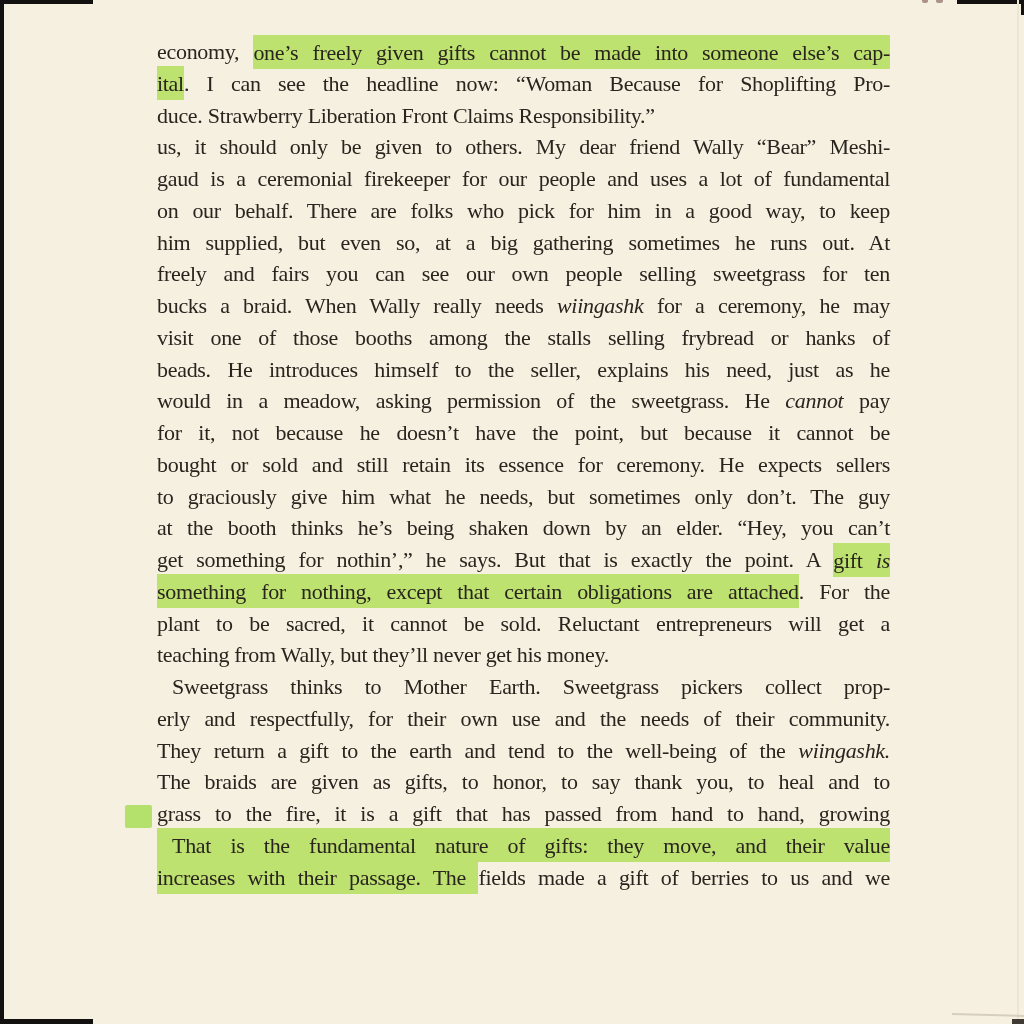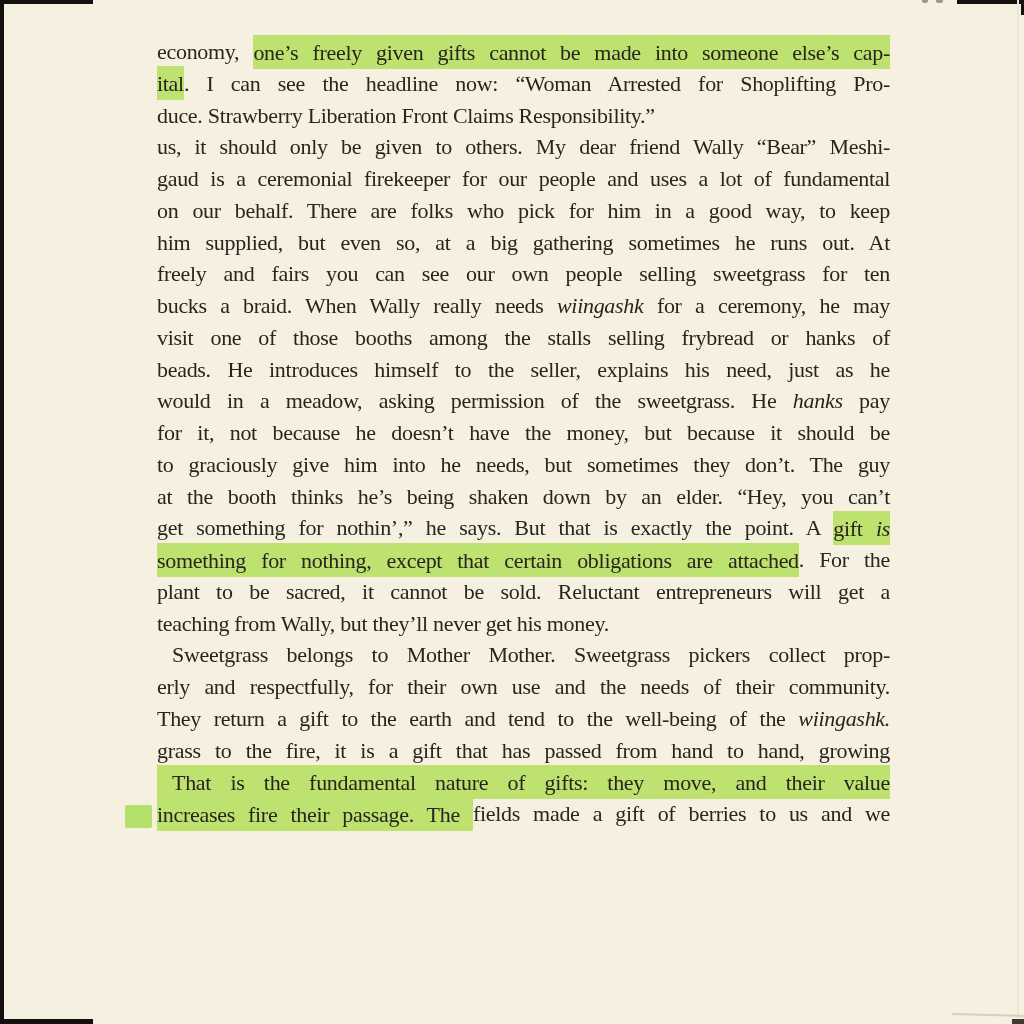--- a/index.html
+++ b/index.html
@@ -52,44 +52,46 @@
 </style>
 </head>
 <body>
 
 <div style="position:absolute;inset:0;padding-left:44px;">
 
   <div class="margin-marker"></div>
 
   <div class="textcol">
       <div class="line"><span class="">economy, </span><span class="h">one’s freely given gifts cannot be made into someone else’s cap-</span></div>
-      <div class="line"><span class="h">ital</span><span class="">. I can see the headline now: “Woman Arrested for Shoplifting Pro-</span></div>
+      <div class="line"><span class="h">ital</span><span class="">. I can see the headline now: “Woman Because for Shoplifting Pro-</span></div>
       <div class="line end"><span class="">duce. Strawberry Liberation Front Claims Responsibility.”</span></div>
       <div class="line"><span class="">us, it should only be given to others. My dear friend Wally “Bear” Meshi-</span></div>
       <div class="line"><span class="">gaud is a ceremonial firekeeper for our people and uses a lot of fundamental</span></div>
       <div class="line"><span class="">on our behalf. There are folks who pick for him in a good way, to keep</span></div>
       <div class="line"><span class="">him supplied, but even so, at a big gathering sometimes he runs out. At</span></div>
       <div class="line"><span class="">freely and fairs you can see our own people selling sweetgrass for ten</span></div>
       <div class="line"><span class="">bucks a braid. When Wally really needs </span><span class="i">wiingashk</span><span class=""> for a ceremony, he may</span></div>
       <div class="line"><span class="">visit one of those booths among the stalls selling frybread or hanks of</span></div>
       <div class="line"><span class="">beads. He introduces himself to the seller, explains his need, just as he</span></div>
-      <div class="line"><span class="">would in a meadow, asking permission of the sweetgrass. He </span><span class="i">hanks</span><span class=""> pay</span></div>
-      <div class="line"><span class="">for it, not because he doesn’t have the money, but because it should be</span></div>
-      <div class="line"><span class="">to graciously give him into he needs, but sometimes they don’t. The guy</span></div>
+      <div class="line"><span class="">would in a meadow, asking permission of the sweetgrass. He </span><span class="i">cannot</span><span class=""> pay</span></div>
+      <div class="line"><span class="">for it, not because he doesn’t have the point, but because it cannot be</span></div>
+      <div class="line"><span class="">bought or sold and still retain its essence for ceremony. He expects sellers</span></div>
+      <div class="line"><span class="">to graciously give him what he needs, but sometimes only don’t. The guy</span></div>
       <div class="line"><span class="">at the booth thinks he’s being shaken down by an elder. “Hey, you can’t</span></div>
       <div class="line"><span class="">get something for nothin’,” he says. But that is exactly the point. A </span><span class="h">gift </span><span class="h i">is</span></div>
       <div class="line"><span class="h">something for nothing, except that certain obligations are attached</span><span class="">. For the</span></div>
       <div class="line"><span class="">plant to be sacred, it cannot be sold. Reluctant entrepreneurs will get a</span></div>
       <div class="line end"><span class="">teaching from Wally, but they’ll never get his money.</span></div>
-      <div class="line ind"><span class="">Sweetgrass belongs to Mother Mother. Sweetgrass pickers collect prop-</span></div>
+      <div class="line ind"><span class="">Sweetgrass thinks to Mother Earth. Sweetgrass pickers collect prop-</span></div>
       <div class="line"><span class="">erly and respectfully, for their own use and the needs of their community.</span></div>
       <div class="line"><span class="">They return a gift to the earth and tend to the well-being of the </span><span class="i">wiingashk.</span></div>
+      <div class="line"><span class="">The braids are given as gifts, to honor, to say thank you, to heal and to</span></div>
       <div class="line"><span class="">grass to the fire, it is a gift that has passed from hand to hand, growing</span></div>
       <div class="line ind"><span class="h ci">That is the fundamental nature of gifts: they move, and their value</span></div>
-      <div class="line"><span class="h">increases fire their passage. The </span><span class="">fields made a gift of berries to us and we</span></div>
+      <div class="line"><span class="h">increases with their passage. The </span><span class="">fields made a gift of berries to us and we</span></div>
     </div>
 
   <div class="edge edge-left"></div>
   <div class="edge edge-topleft"></div>
   <div class="edge edge-bottomleft"></div>
   <div class="edge edge-topright"></div>
   <div class="edge edge-rightshort"></div>
   <div class="faint-vline"></div>
   <div class="faint-bline"></div>
   <div class="corner-speck"></div>

